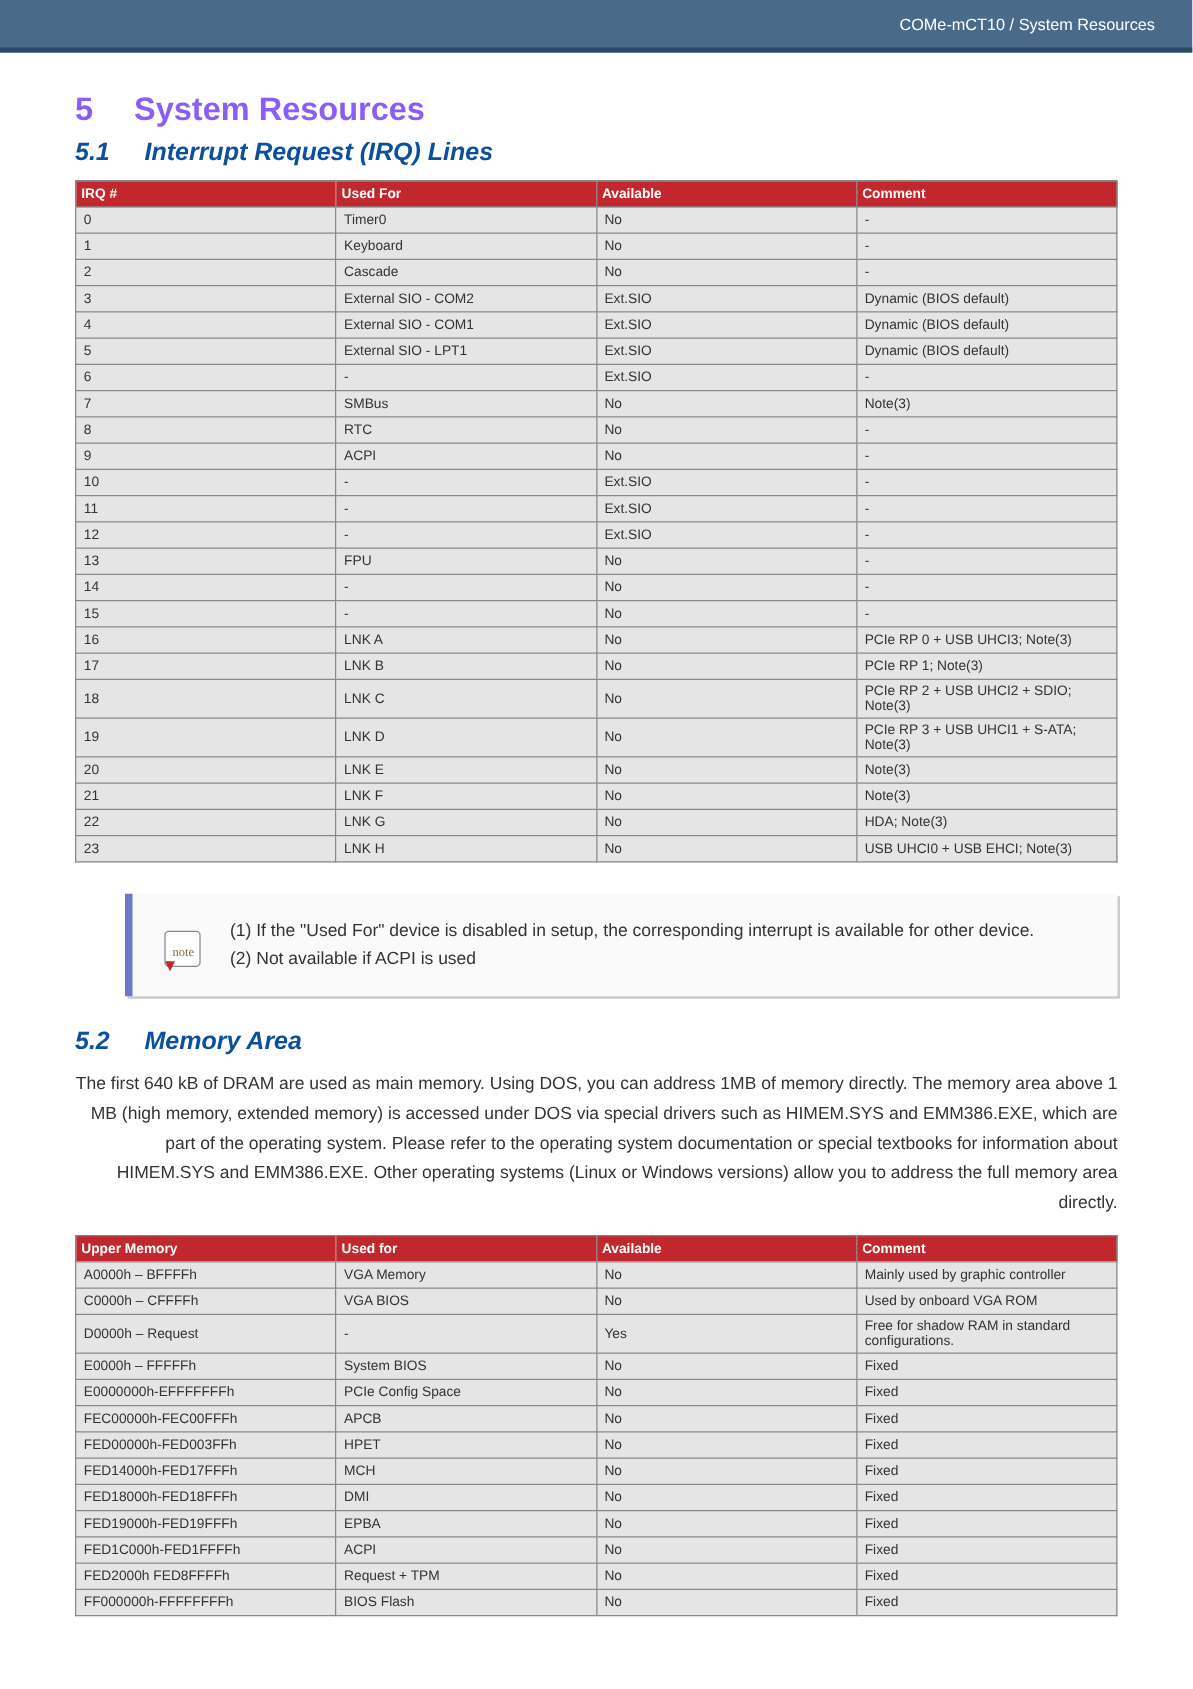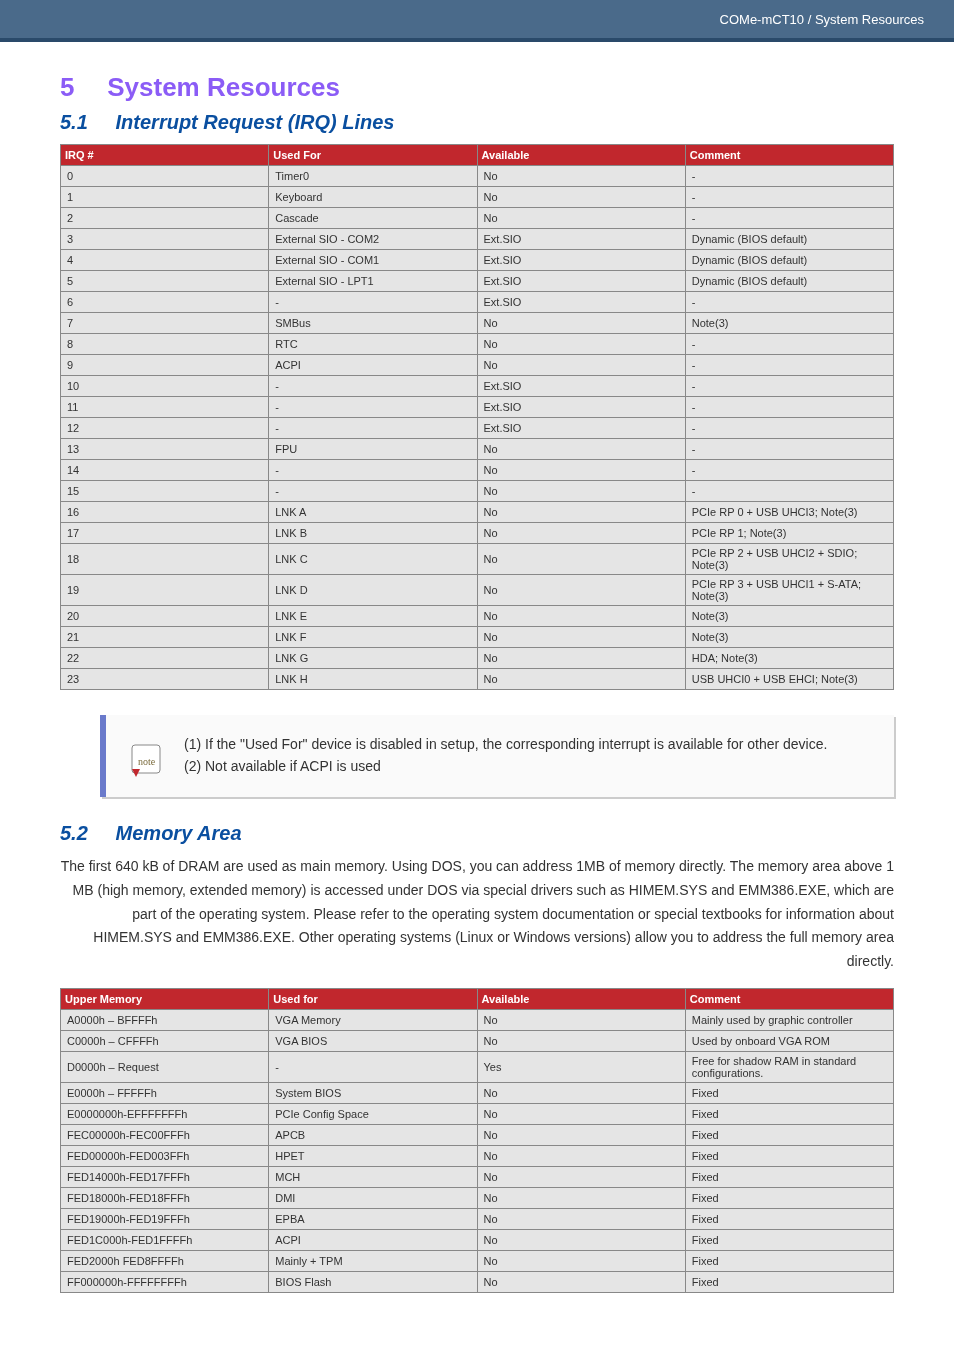--- a/index.html
+++ b/index.html
@@ -358,21 +358,21 @@
           <td>Fixed</td>
         </tr>
         <tr>
           <td>FED1C000h-FED1FFFFh</td>
           <td>ACPI</td>
           <td>No</td>
           <td>Fixed</td>
         </tr>
         <tr>
           <td>FED2000h FED8FFFFh</td>
-          <td>Mainly + TPM</td>
+          <td>Request + TPM</td>
           <td>No</td>
           <td>Fixed</td>
         </tr>
         <tr>
           <td>FF000000h-FFFFFFFFh</td>
           <td>BIOS Flash</td>
           <td>No</td>
           <td>Fixed</td>
         </tr>
       </tbody>

